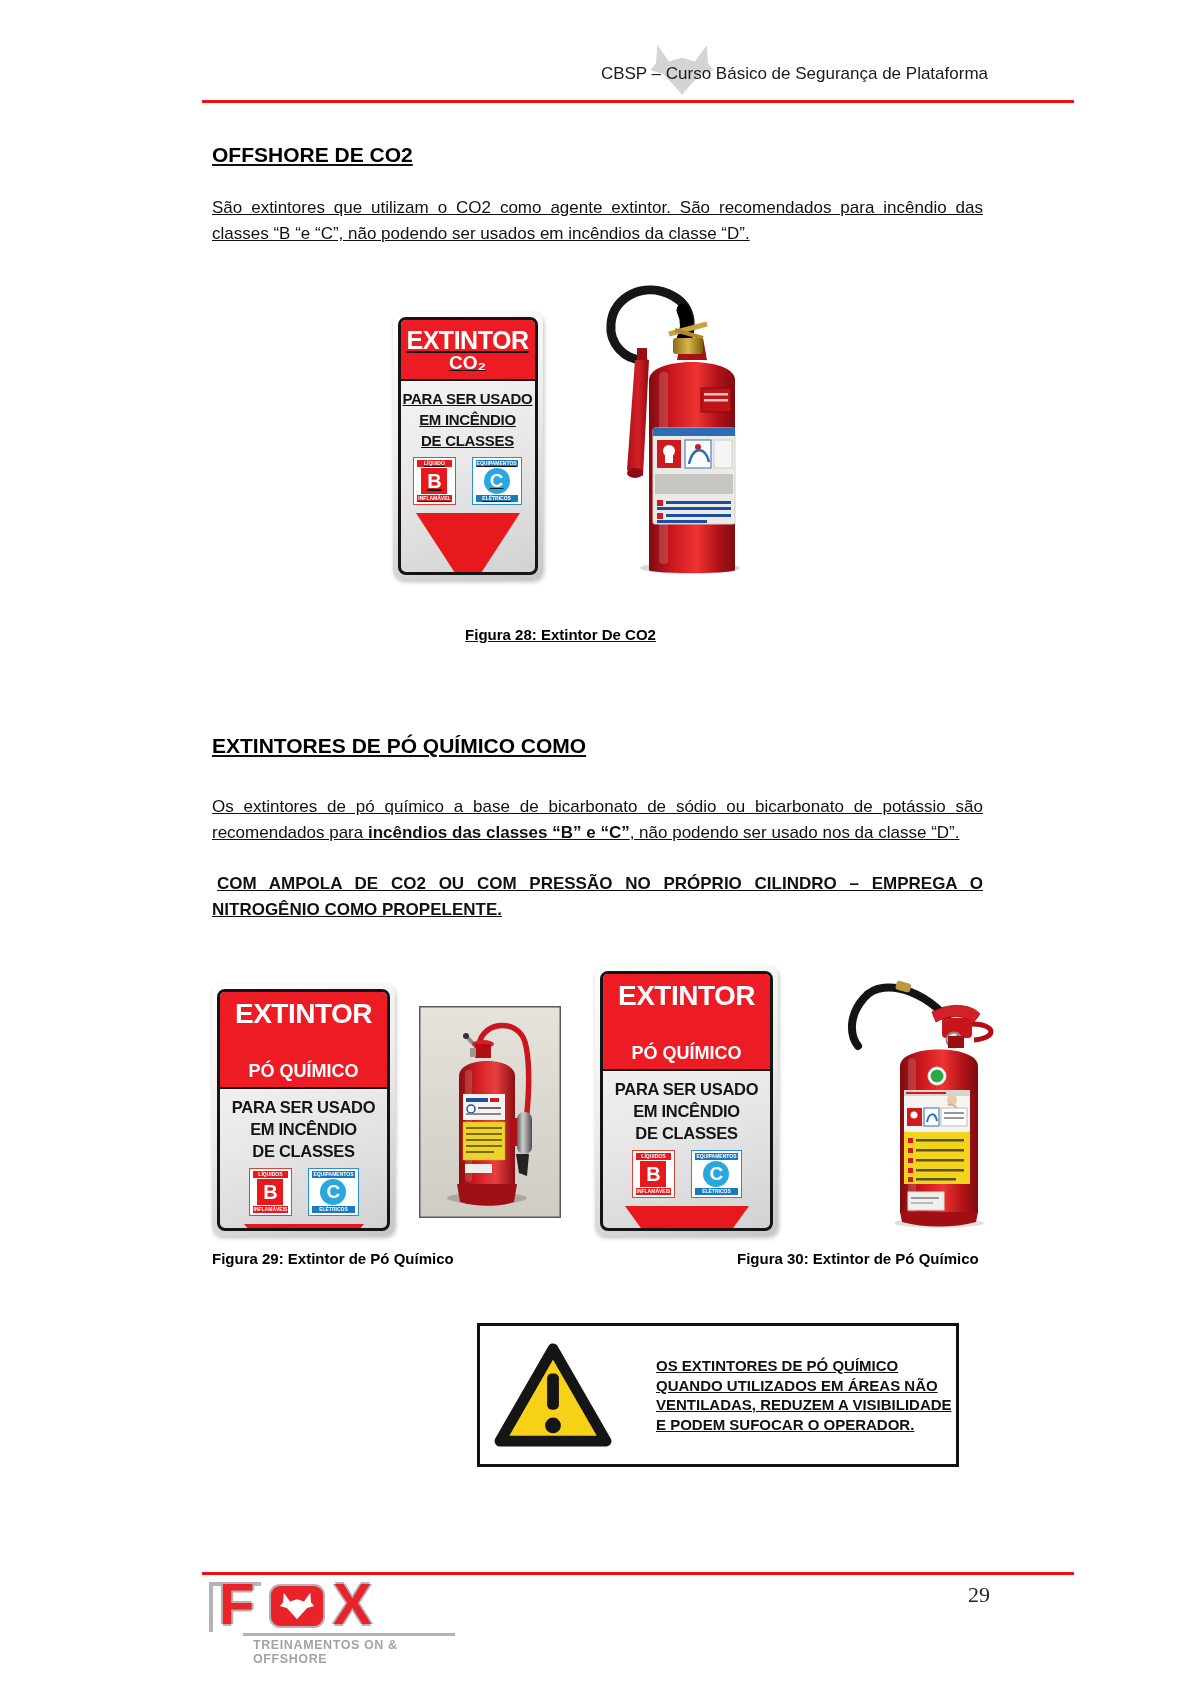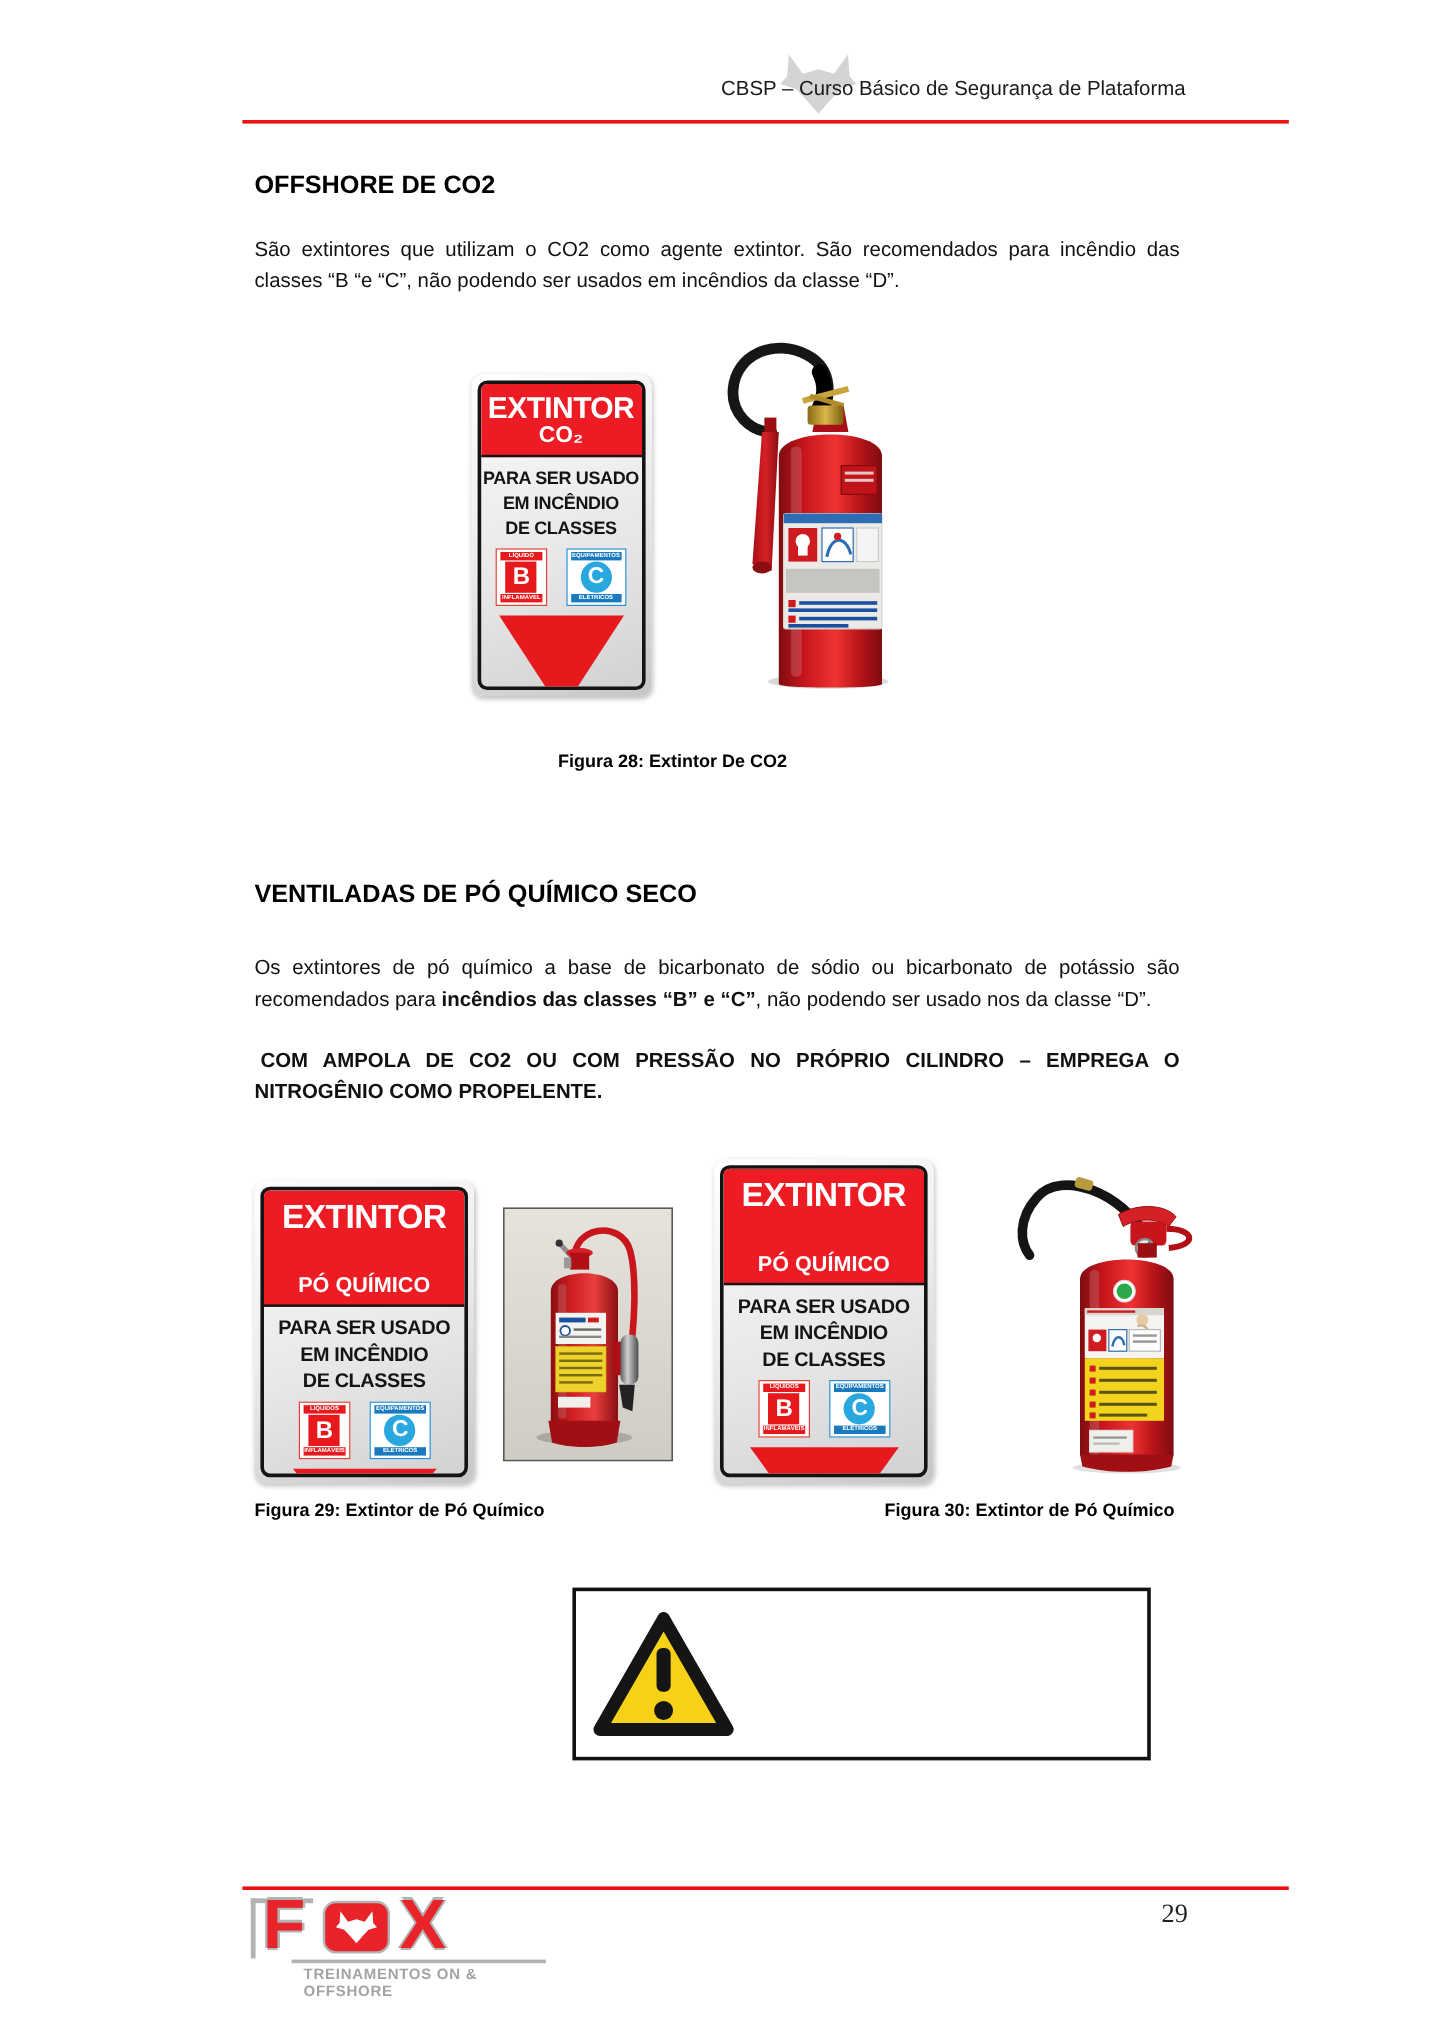--- a/index.html
+++ b/index.html
@@ -1,20 +1,21 @@
 <!DOCTYPE html>
 <html><head>
 <meta charset="utf-8">
 <style>
   * { margin:0; padding:0; box-sizing:border-box; }
   html,body { background:#ffffff; }
   .page {
     position:relative; width:957px; height:1684px; margin:0 auto;
     background:#ffffff; font-family:"Liberation Sans", sans-serif; color:#111;
     overflow:hidden;
+    text-decoration:underline;
   }
   
   .header { position:relative; height:103px; }
   .rule-red { position:absolute; left:85px; width:1021px; height:3px; background:#ee1111; }
   .header .rule-red { top:100px; }
   .fox-watermark { position:absolute; left:519px; top:44px; width:92px; height:52px; }
   .header-title { position:absolute; right:86px; top:64px; font-size:17px; color:#1a1a1a; }
   
   .content { margin:0 91px 0 95px; }
   h2.doc-heading { font-size:21px; font-weight:bold; color:#000; }
@@ -212,21 +213,21 @@
           <rect x="72" y="227" width="74" height="3" fill="#1b4fa0"></rect>
           <rect x="72" y="233" width="6" height="6" fill="#cf1b20"></rect>
           <rect x="81" y="234" width="65" height="3" fill="#1b4fa0"></rect>
           <rect x="72" y="240" width="50" height="3" fill="#1b4fa0"></rect>
         </svg>
       </div>
     </div>
 
     <div class="caption fig28-caption">Figura 28: Extintor De CO2</div>
 
-    <h2 class="doc-heading h1-po">VENTILADAS DE PÓ QUÍMICO SECO</h2>
+    <h2 class="doc-heading h1-po">EXTINTORES DE PÓ QUÍMICO COMO</h2>
     <p class="doc-para p-po1"><span>Os extintores de pó químico a base de bicarbonato de sódio ou bicarbonato de potássio são recomendados para </span><span class="bold">incêndios das classes “B” e “C”</span><span>, não podendo ser usado nos da classe “D”.</span></p>
     <p class="doc-para p-emph">COM AMPOLA DE CO2 OU COM PRESSÃO NO PRÓPRIO CILINDRO – EMPREGA O NITROGÊNIO COMO PROPELENTE.</p>
 
     <div class="figs-row">
 
       <div class="sign-a">
         <div class="sign sign-lg" style="height:252px;">
           <div class="sign-inner">
             <div class="sign-head">
               <div class="sign-title-lg">EXTINTOR</div>
@@ -384,20 +385,21 @@
     </div>
 
     <div class="warning-box">
       <span class="warning-icon">
         <svg viewBox="0 0 124 112" width="122" height="110">
           <path d="M62,9 L116,103 L8,103 Z" fill="#f7d117" stroke="#151515" stroke-width="11" stroke-linejoin="round"></path>
           <rect x="56" y="34" width="12" height="37" rx="5" fill="#151515"></rect>
           <circle cx="62" cy="87" r="8" fill="#151515"></circle>
         </svg>
       </span>
+      <span class="warning-text">OS EXTINTORES DE PÓ QUÍMICO QUANDO UTILIZADOS EM ÁREAS NÃO VENTILADAS, REDUZEM A VISIBILIDADE E PODEM SUFOCAR O OPERADOR.</span>
     </div>
 
   </div>
 
   <div class="rule-red footer-rule"></div>
   <div class="page-number">29</div>
 
   <div class="fox-logo">
     <div class="fox-bracket-v"></div>
     <div class="fox-bracket-t"></div>

